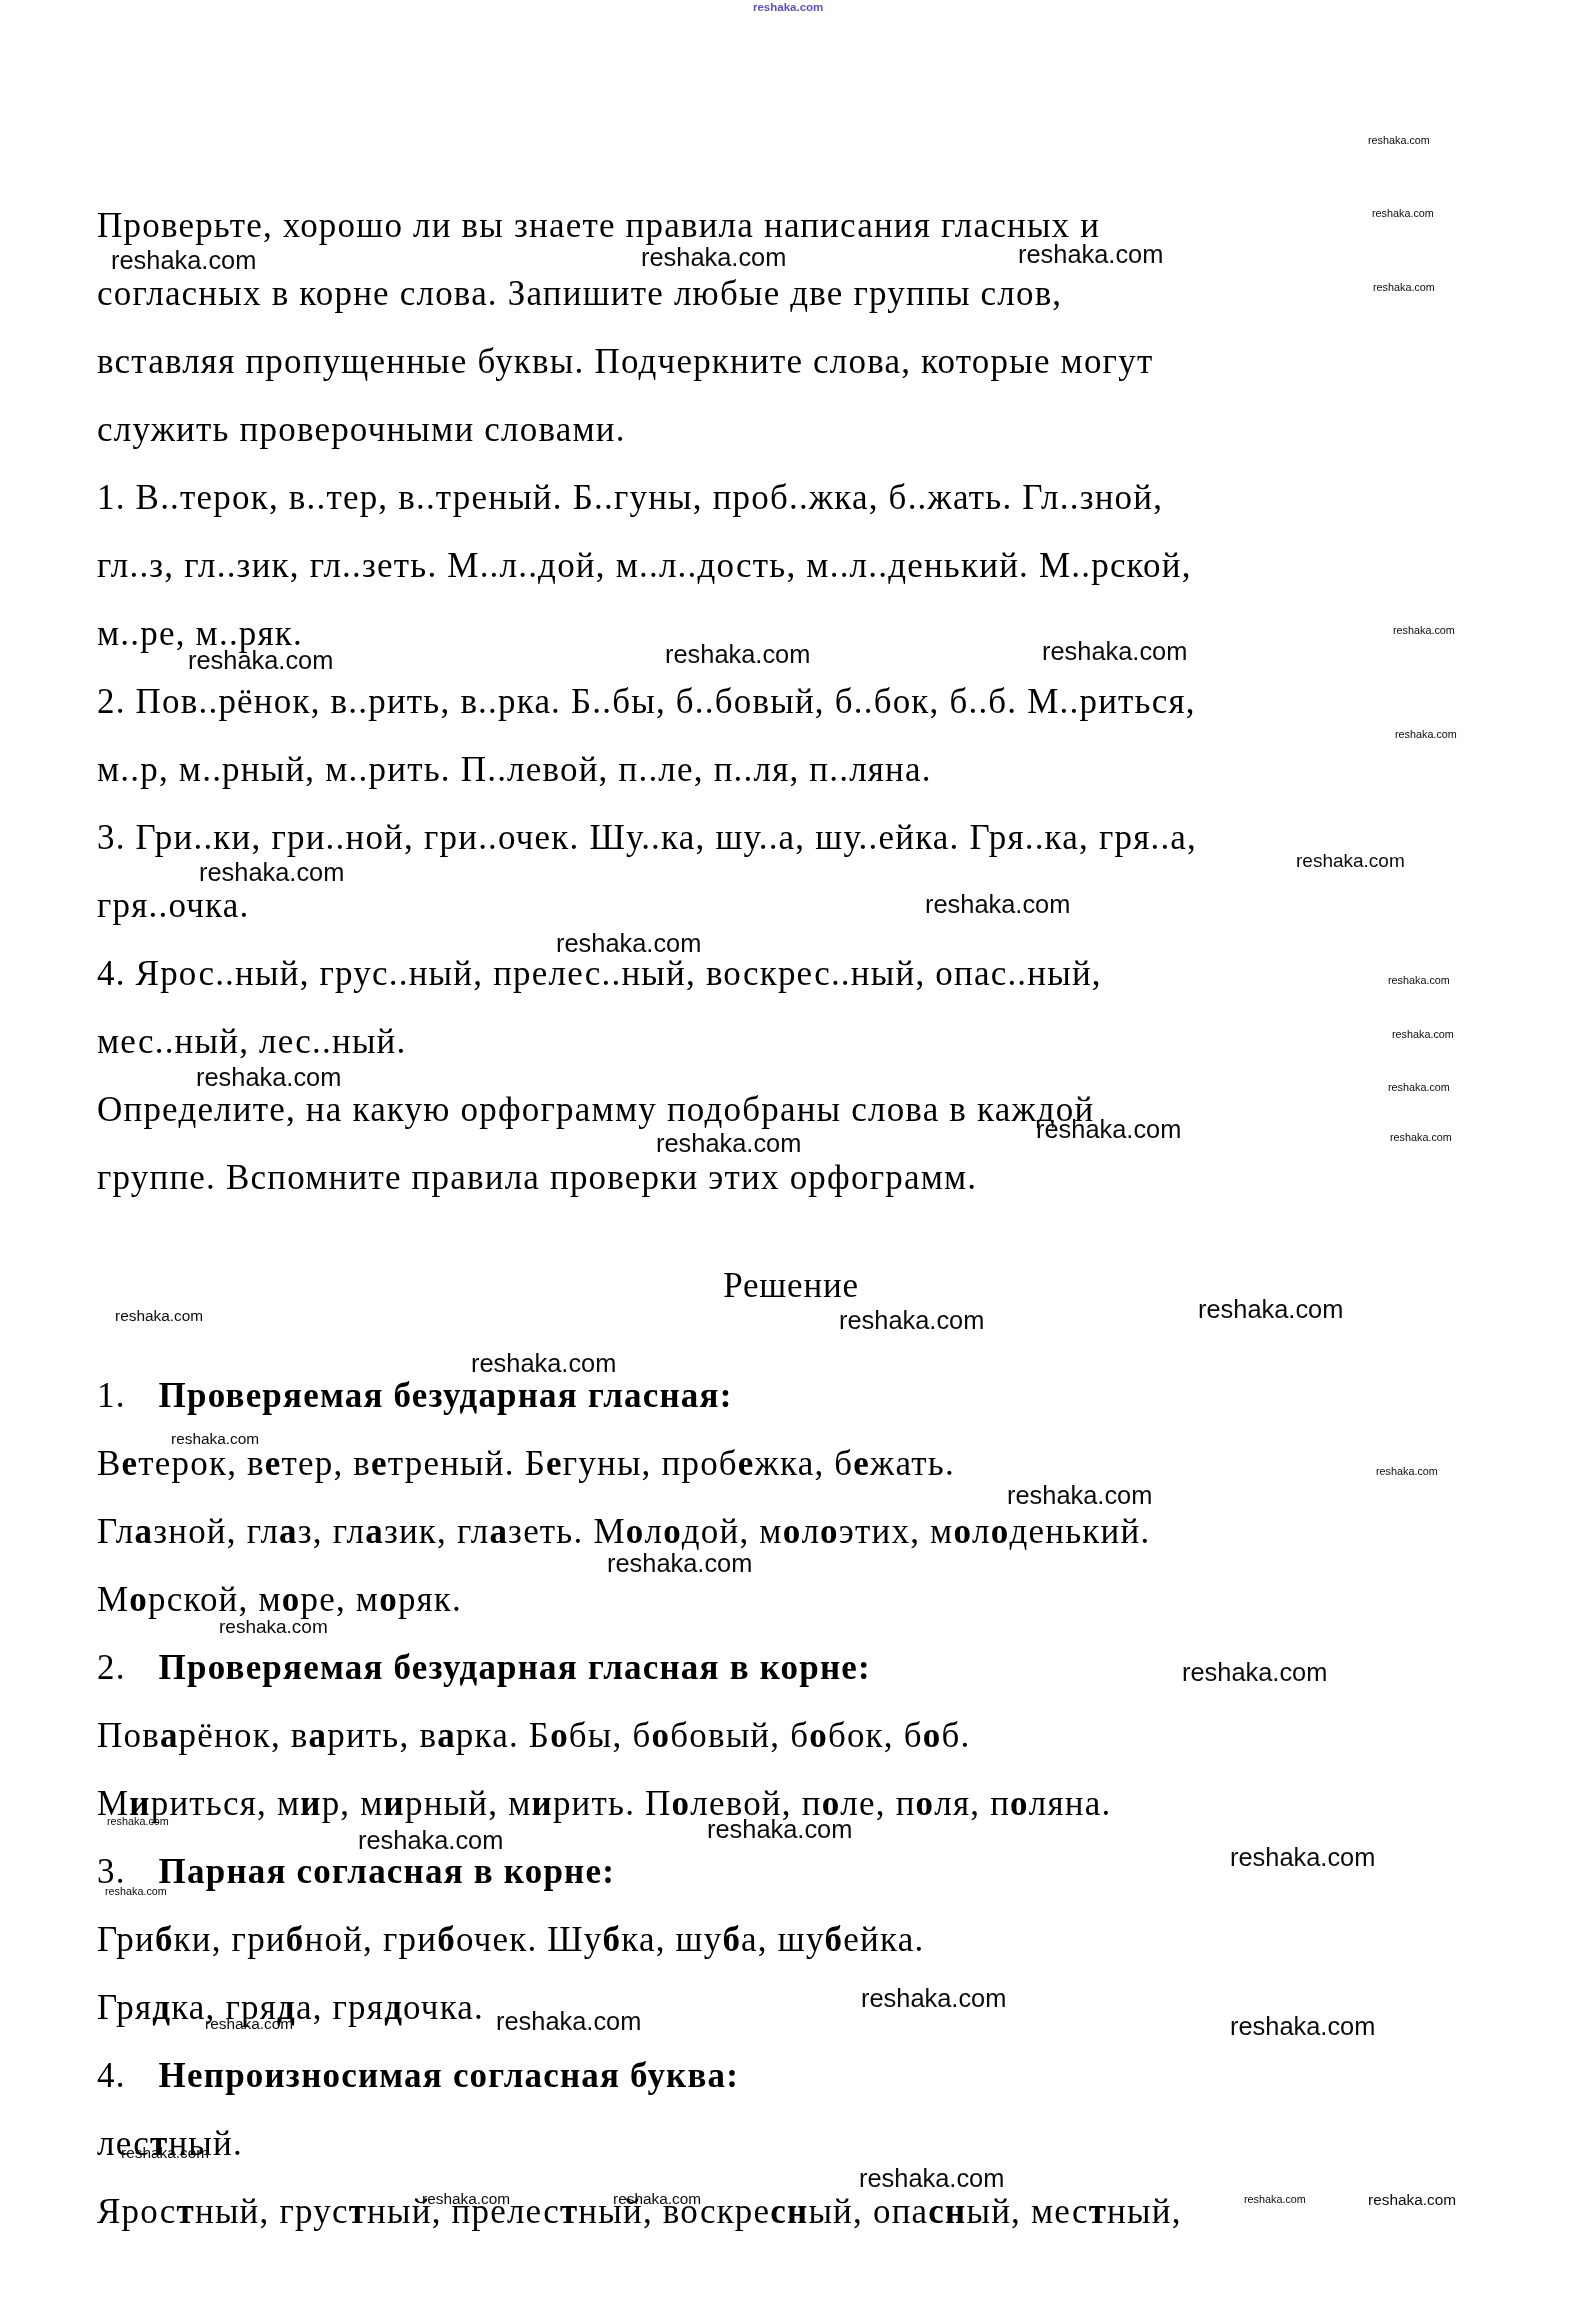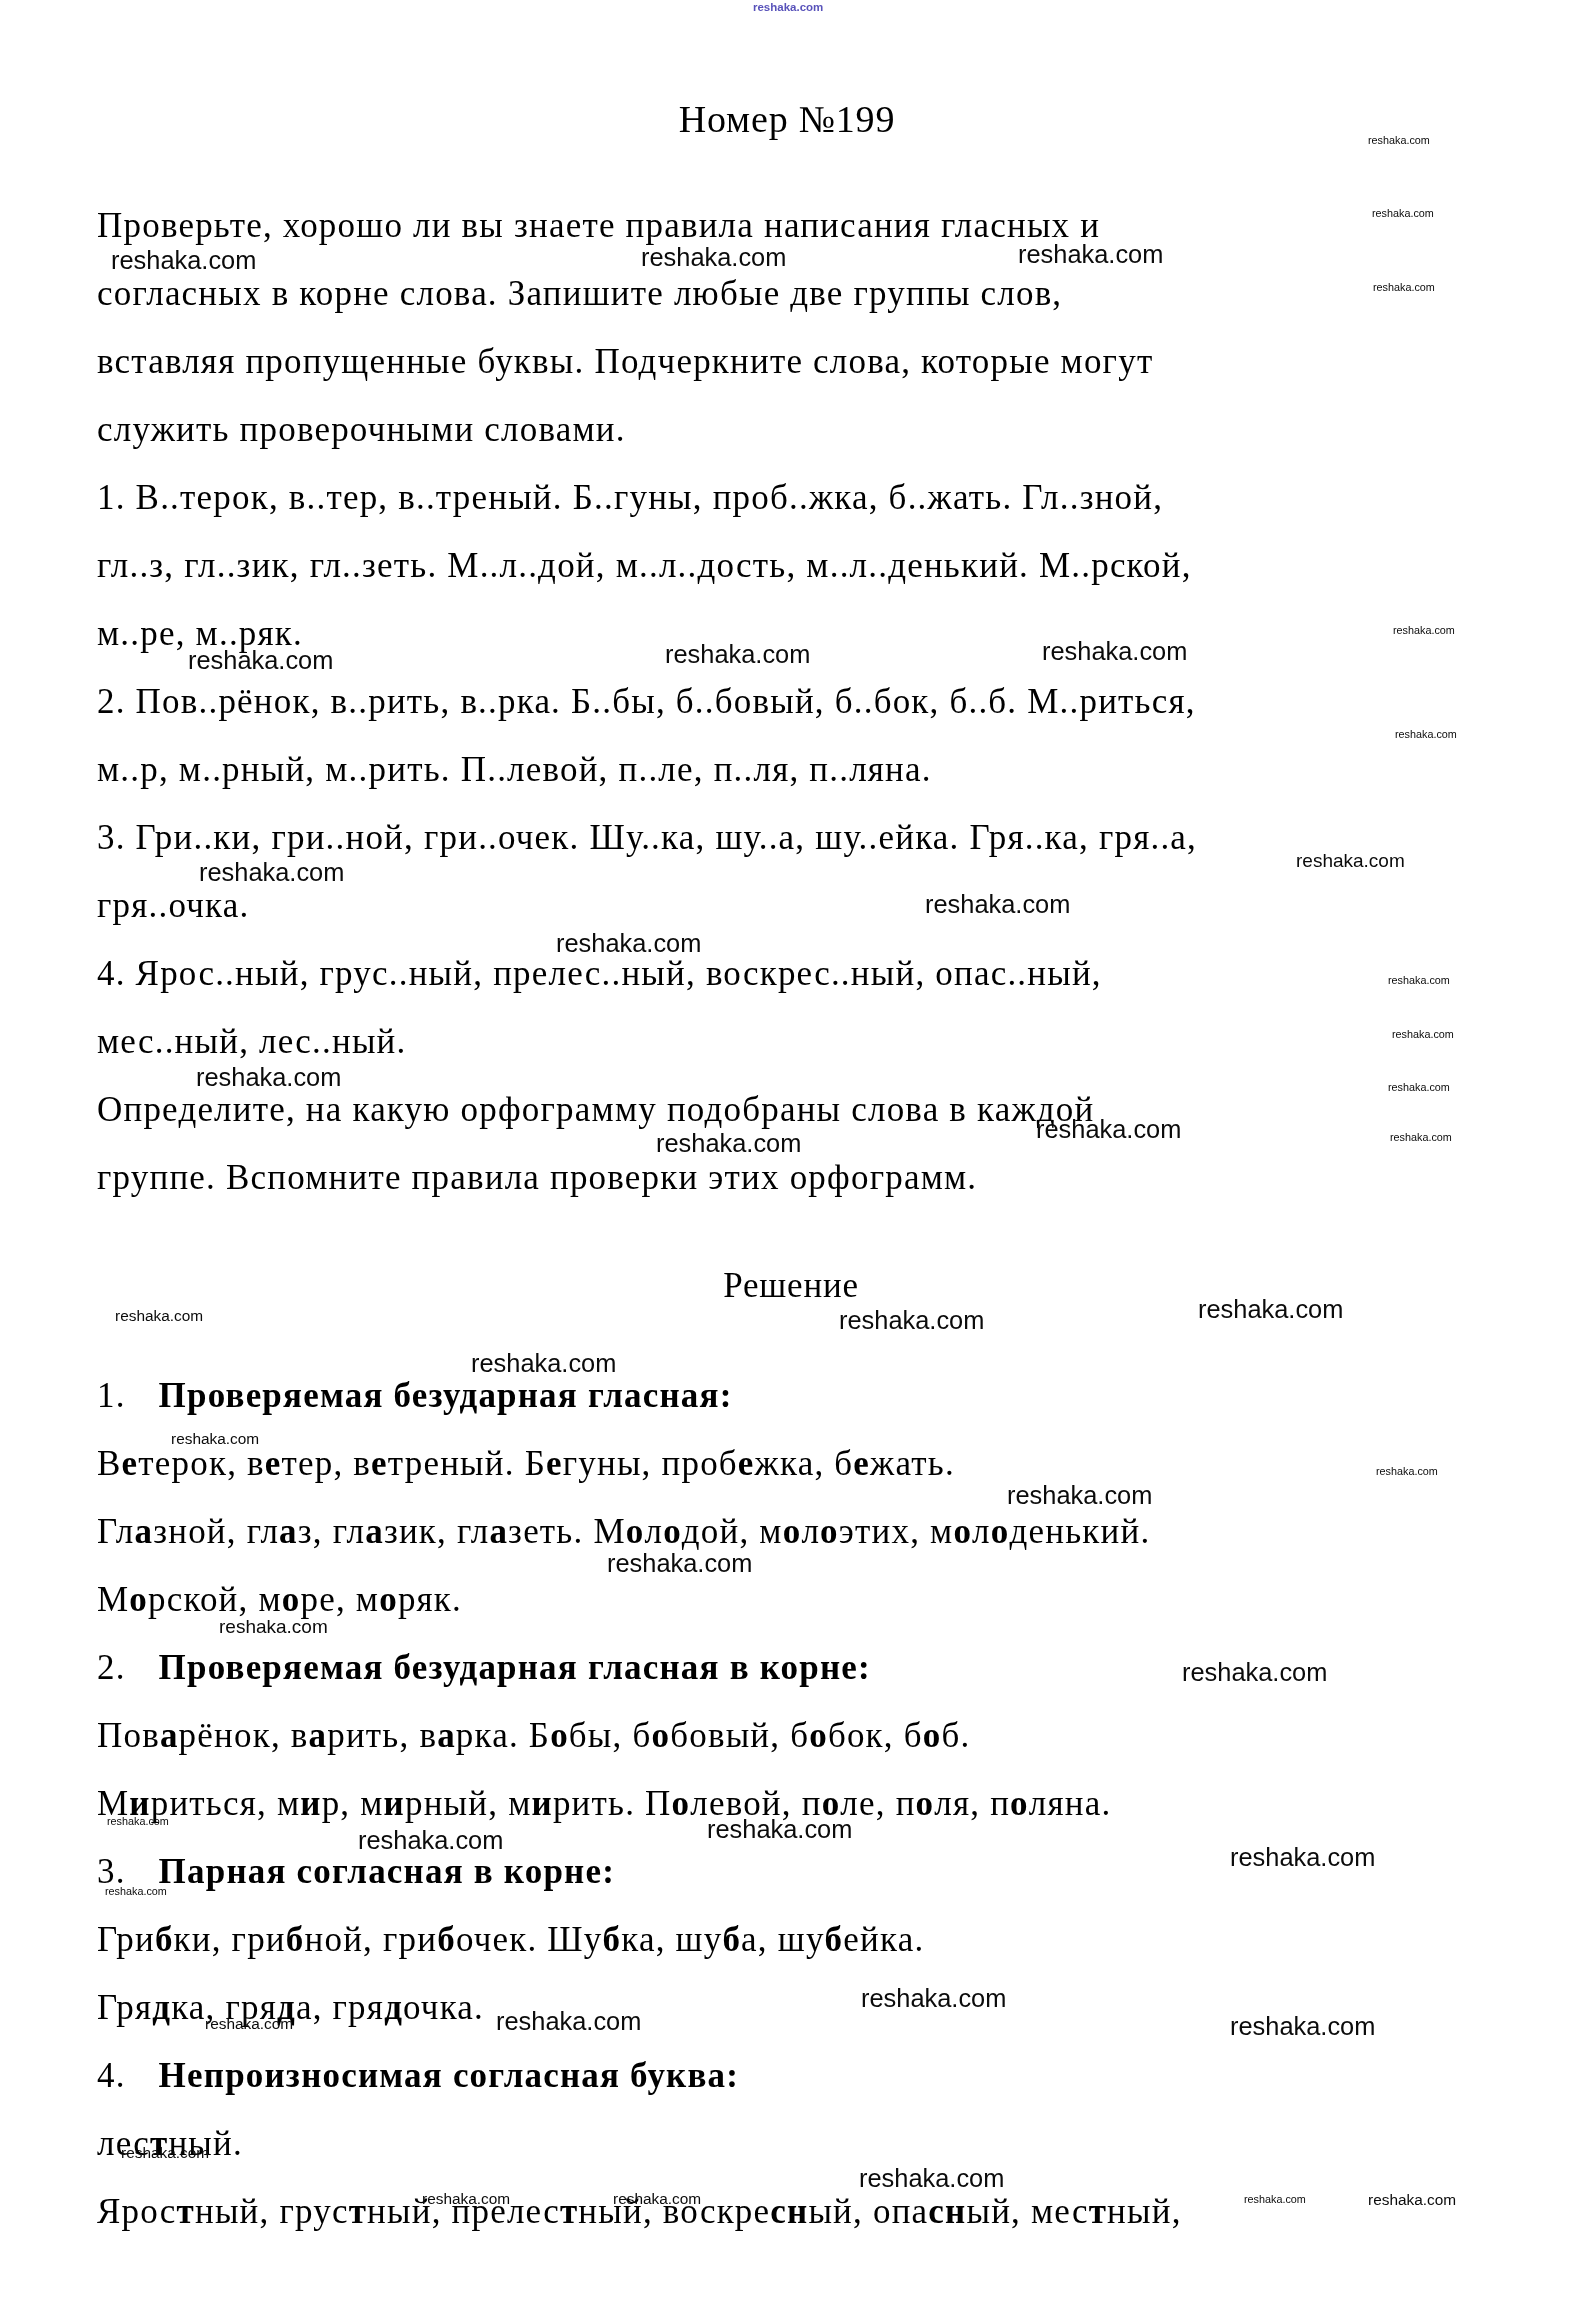--- a/index.html
+++ b/index.html
@@ -23,21 +23,20 @@
   .wm-big{font-size:25.4px;}
   .wm-med{font-size:19px;}
   .wm-sm{font-size:15.4px;}
   .wm-tiny{font-size:10.8px;}
   .wm-blue{font-size:11.5px;font-weight:600;opacity:.85;}
 </style>
 </head>
 <body>
 
 <div class="page" id="page">
-  <h1 class="title">Номер №199</h1>
   <div class="task" id="task">
       <div class="line">Проверьте, хорошо ли вы знаете правила написания гласных и</div>
       <div class="line">согласных в корне слова. Запишите любые две группы слов,</div>
       <div class="line">вставляя пропущенные буквы. Подчеркните слова, которые могут</div>
       <div class="line">служить проверочными словами.</div>
       <div class="line">1. В..терок, в..тер, в..треный. Б..гуны, проб..жка, б..жать. Гл..зной,</div>
       <div class="line">гл..з, гл..зик, гл..зеть. М..л..дой, м..л..дость, м..л..денький. М..рской,</div>
       <div class="line">м..ре, м..ряк.</div>
       <div class="line">2. Пов..рёнок, в..рить, в..рка. Б..бы, б..бовый, б..бок, б..б. М..риться,</div>
       <div class="line">м..р, м..рный, м..рить. П..левой, п..ле, п..ля, п..ляна.</div>

